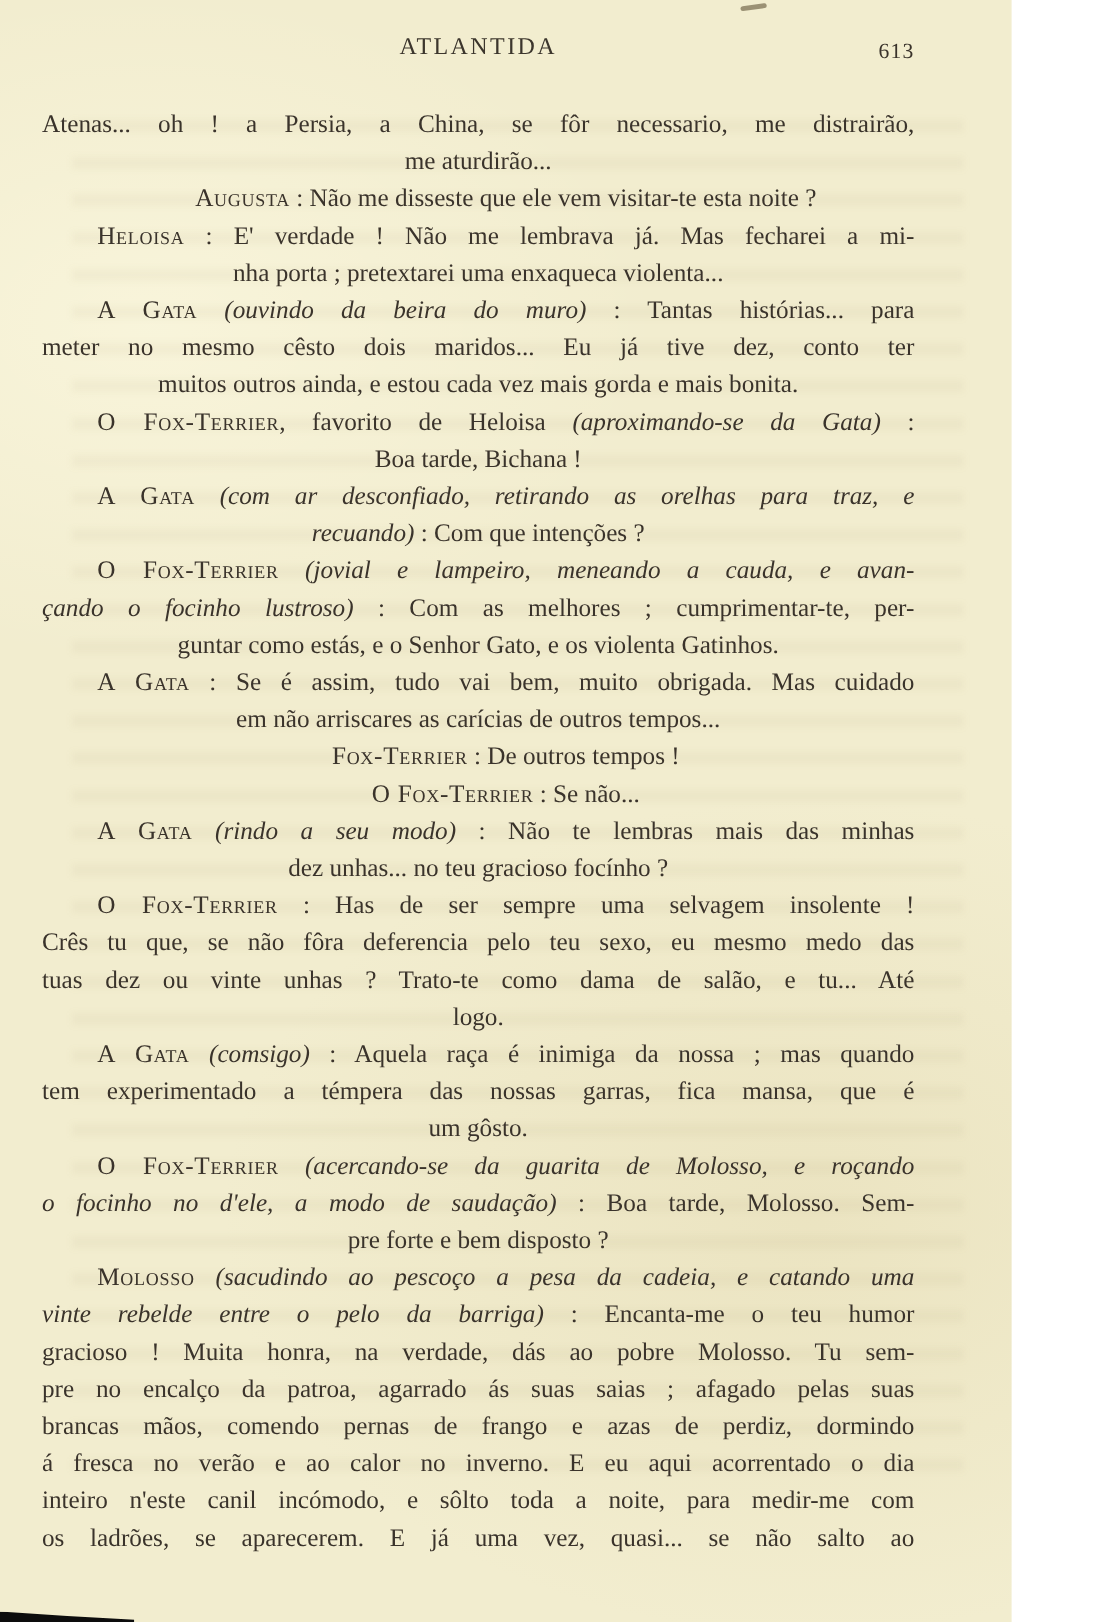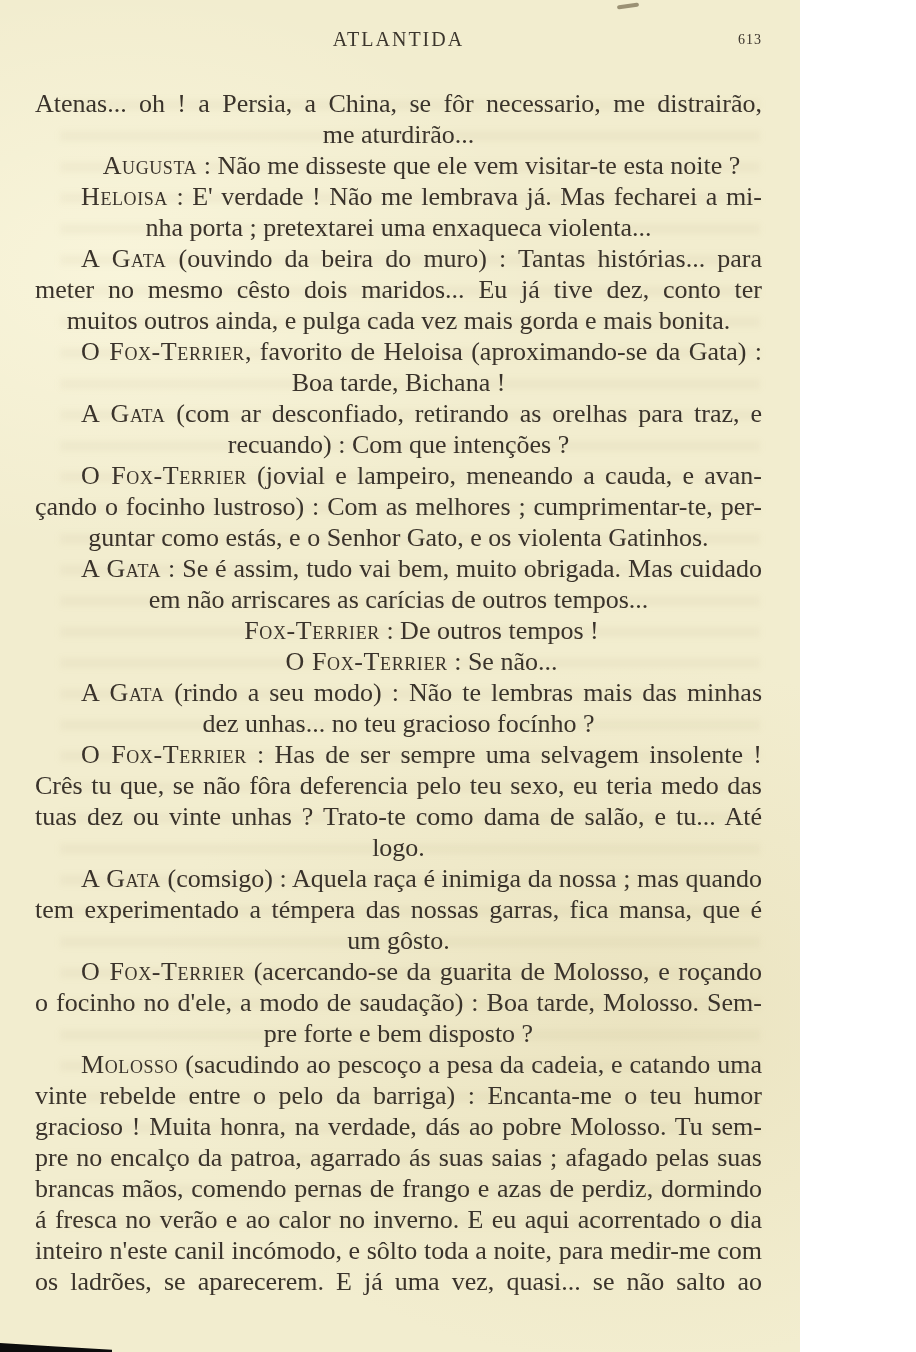--- a/index.html
+++ b/index.html
@@ -7,20 +7,21 @@
     position: relative;
     width: 800px;
     height: 1352px;
     background:
       radial-gradient(ellipse 700px 500px at 80% 75%, rgba(214,200,150,0.25), rgba(0,0,0,0) 70%),
       radial-gradient(ellipse 600px 400px at 15% 20%, rgba(255,252,230,0.5), rgba(0,0,0,0) 70%),
       #f2edcf;
     overflow: hidden;
     font-family: "Liberation Serif", "DejaVu Serif", serif;
     color: #3a332b;
+    padding-left: 43px;
   }
   .content {
     position: absolute;
     left: 35px;
     top: 28px;
     width: 727px;
   }
   .pg-header {
     position: relative;
     height: 30px;
@@ -30,32 +31,32 @@
     position: absolute;
     left: 0; right: 0;
     text-align: center;
     letter-spacing: 2px;
     color: #3c362d;
   }
   .pg-num {
     position: absolute;
     right: 0;
     top: 4px;
-    font-size: 14px;
+    font-size: 18px;
     letter-spacing: 1px;
   }
   .text-block {
     margin-top: 30px;
-    font-size: 26px;
+    font-size: 21px;
     line-height: 31px;
   }
   .line { text-align: center; }
   .line.jl { text-align: justify; text-align-last: justify; }
   .line.indent { text-indent: 46px; }
-  .seg-italic { }
+  .seg-italic { font-style: italic; }
   .seg-smallcaps { font-variant: small-caps; letter-spacing: 0.6px; }
   .bleed {
     position: absolute;
     left: 60px; top: 100px; right: 40px; bottom: 120px;
     background: repeating-linear-gradient(
       180deg,
       rgba(150,136,84,0.06) 0px, rgba(150,136,84,0.06) 10px,
       rgba(0,0,0,0) 10px, rgba(0,0,0,0) 31px);
     filter: blur(3px);
     pointer-events: none;
@@ -90,36 +91,36 @@
       <span class="pg-num">613</span>
     </div>
     <div class="text-block">
         <div class="line jl"><span class="seg-normal">Atenas... oh ! a Persia, a China, se fôr necessario, me distrairão,</span></div>
         <div class="line"><span class="seg-normal">me aturdirão...</span></div>
         <div class="line indent"><span class="seg-smallcaps">Augusta</span><span class="seg-normal"> : Não me disseste que ele vem visitar-te esta noite ?</span></div>
         <div class="line jl indent"><span class="seg-smallcaps">Heloisa</span><span class="seg-normal"> : E' verdade ! Não me lembrava já. Mas fecharei a mi-</span></div>
         <div class="line"><span class="seg-normal">nha porta ; pretextarei uma enxaqueca violenta...</span></div>
         <div class="line jl indent"><span class="seg-smallcaps">A Gata</span><span class="seg-normal"> </span><span class="seg-italic">(ouvindo da beira do muro)</span><span class="seg-normal"> : Tantas histórias... para</span></div>
         <div class="line jl"><span class="seg-normal">meter no mesmo cêsto dois maridos... Eu já tive dez, conto ter</span></div>
-        <div class="line"><span class="seg-normal">muitos outros ainda, e pulga cada vez mais gorda e mais bonita.</span></div>
+        <div class="line"><span class="seg-normal">muitos outros ainda, e estou cada vez mais gorda e mais bonita.</span></div>
         <div class="line jl indent"><span class="seg-smallcaps">O Fox-Terrier</span><span class="seg-normal">, favorito de Heloisa </span><span class="seg-italic">(aproximando-se da Gata)</span><span class="seg-normal"> :</span></div>
         <div class="line"><span class="seg-normal">Boa tarde, Bichana !</span></div>
         <div class="line jl indent"><span class="seg-smallcaps">A Gata</span><span class="seg-normal"> </span><span class="seg-italic">(com ar desconfiado, retirando as orelhas para traz, e</span></div>
         <div class="line"><span class="seg-italic">recuando)</span><span class="seg-normal"> : Com que intenções ?</span></div>
         <div class="line jl indent"><span class="seg-smallcaps">O Fox-Terrier</span><span class="seg-normal"> </span><span class="seg-italic">(jovial e lampeiro, meneando a cauda, e avan-</span></div>
         <div class="line jl"><span class="seg-italic">çando o focinho lustroso)</span><span class="seg-normal"> : Com as melhores ; cumprimentar-te, per-</span></div>
         <div class="line"><span class="seg-normal">guntar como estás, e o Senhor Gato, e os violenta Gatinhos.</span></div>
         <div class="line jl indent"><span class="seg-smallcaps">A Gata</span><span class="seg-normal"> : Se é assim, tudo vai bem, muito obrigada. Mas cuidado</span></div>
         <div class="line"><span class="seg-normal">em não arriscares as carícias de outros tempos...</span></div>
         <div class="line indent"><span class="seg-smallcaps">Fox-Terrier</span><span class="seg-normal"> : De outros tempos !</span></div>
         <div class="line indent"><span class="seg-smallcaps">O Fox-Terrier</span><span class="seg-normal"> : Se não...</span></div>
         <div class="line jl indent"><span class="seg-smallcaps">A Gata</span><span class="seg-normal"> </span><span class="seg-italic">(rindo a seu modo)</span><span class="seg-normal"> : Não te lembras mais das minhas</span></div>
         <div class="line"><span class="seg-normal">dez unhas... no teu gracioso focínho ?</span></div>
         <div class="line jl indent"><span class="seg-smallcaps">O Fox-Terrier</span><span class="seg-normal"> : Has de ser sempre uma selvagem insolente !</span></div>
-        <div class="line jl"><span class="seg-normal">Crês tu que, se não fôra deferencia pelo teu sexo, eu teria medo das</span></div>
+        <div class="line jl"><span class="seg-normal">Crês tu que, se não fôra deferencia pelo teu sexo, eu mesmo medo das</span></div>
         <div class="line jl"><span class="seg-normal">tuas dez ou vinte unhas ? Trato-te como dama de salão, e tu... Até</span></div>
         <div class="line"><span class="seg-normal">logo.</span></div>
         <div class="line jl indent"><span class="seg-smallcaps">A Gata</span><span class="seg-normal"> </span><span class="seg-italic">(comsigo)</span><span class="seg-normal"> : Aquela raça é inimiga da nossa ; mas quando</span></div>
         <div class="line jl"><span class="seg-normal">tem experimentado a témpera das nossas garras, fica mansa, que é</span></div>
         <div class="line"><span class="seg-normal">um gôsto.</span></div>
         <div class="line jl indent"><span class="seg-smallcaps">O Fox-Terrier</span><span class="seg-normal"> </span><span class="seg-italic">(acercando-se da guarita de Molosso, e roçando</span></div>
         <div class="line jl"><span class="seg-italic">o focinho no d'ele, a modo de saudação)</span><span class="seg-normal"> : Boa tarde, Molosso. Sem-</span></div>
         <div class="line"><span class="seg-normal">pre forte e bem disposto ?</span></div>
         <div class="line jl indent"><span class="seg-smallcaps">Molosso</span><span class="seg-normal"> </span><span class="seg-italic">(sacudindo ao pescoço a pesa da cadeia, e catando uma</span></div>
         <div class="line jl"><span class="seg-italic">vinte rebelde entre o pelo da barriga)</span><span class="seg-normal"> : Encanta-me o teu humor</span></div>

